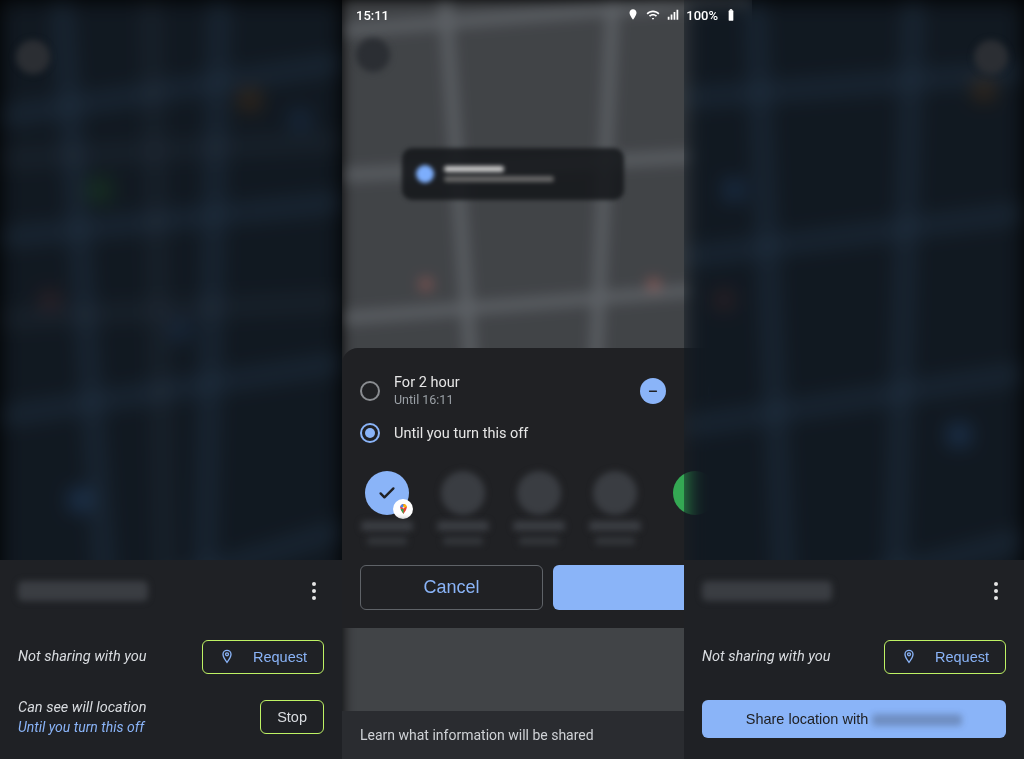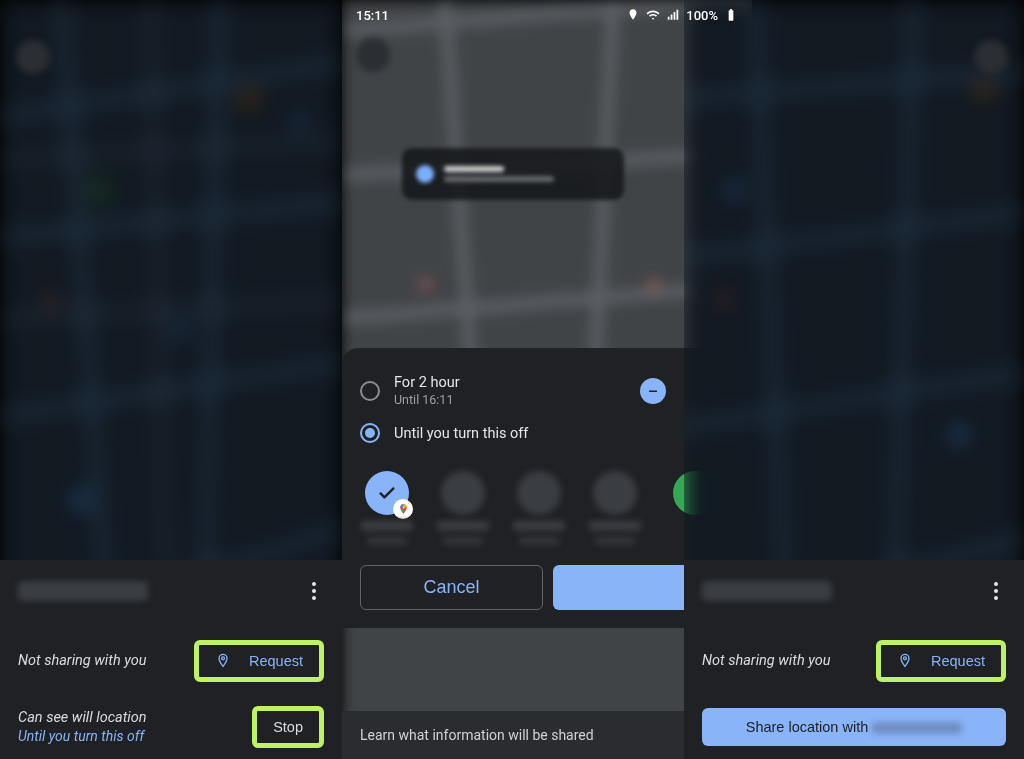--- a/index.html
+++ b/index.html
@@ -37,21 +37,21 @@
 
   .sheet .header { display:flex; align-items:center; justify-content:space-between; padding:18px 18px 24px 18px; }
   .sheet .header .title { width:130px; height:20px; background:#3a3d42; border-radius:5px; filter:blur(3px); }
   .sheet .header .kebab { width:20px; height:26px; display:flex; flex-direction:column; align-items:center; justify-content:center; gap:3px; cursor:pointer; }
   .sheet .header .kebab span { width:4px; height:4px; border-radius:50%; background:#e6e6e6; }
 
   .sheet .row { display:flex; align-items:center; justify-content:space-between; padding:12px 18px; }
   .sheet .row .txt { font-size:14.5px; color:#d9dce0; line-height:1.35;font-style:italic; }
   .sheet .row .txt .sub { color:#8ab4f8; font-size:14px; }
 
-  .btn-outline { border:5px solid #bef264; border-radius:6px; padding:8px 16px; background:transparent; color:#8ab4f8; font-size:14.5px; cursor:pointer; display:inline-flex; align-items:center; gap:18px; }
+  .btn-outline { border:1px solid #bef264; border-radius:6px; padding:8px 16px; background:transparent; color:#8ab4f8; font-size:14.5px; cursor:pointer; display:inline-flex; align-items:center; gap:18px; }
   .btn-outline.neutral { color:#d9dce0; }
   .btn-outline svg { width:16px; height:16px; }
 
   .btn-primary { background:#8ab4f8; color:#202124; border:none; border-radius:6px; padding:11px 0; font-size:14.5px; cursor:pointer; text-align:center; }
   .btn-primary.wide { display:block; width:calc(100% - 36px); margin:14px 18px 0 18px; }
 
   
   .panel { position:absolute; left:0; right:0; top:348px; background:#202124; color:#e6e6e6; border-radius:16px 16px 0 0; padding-top:18px; }
   .panel .ptitle { display:flex; align-items:center; gap:8px; padding:6px 18px 14px 18px; font-size:17px; color:#eaeaea; font-weight:400; }
   .panel .ptitle svg { width:16px; height:16px; opacity:.85; }

